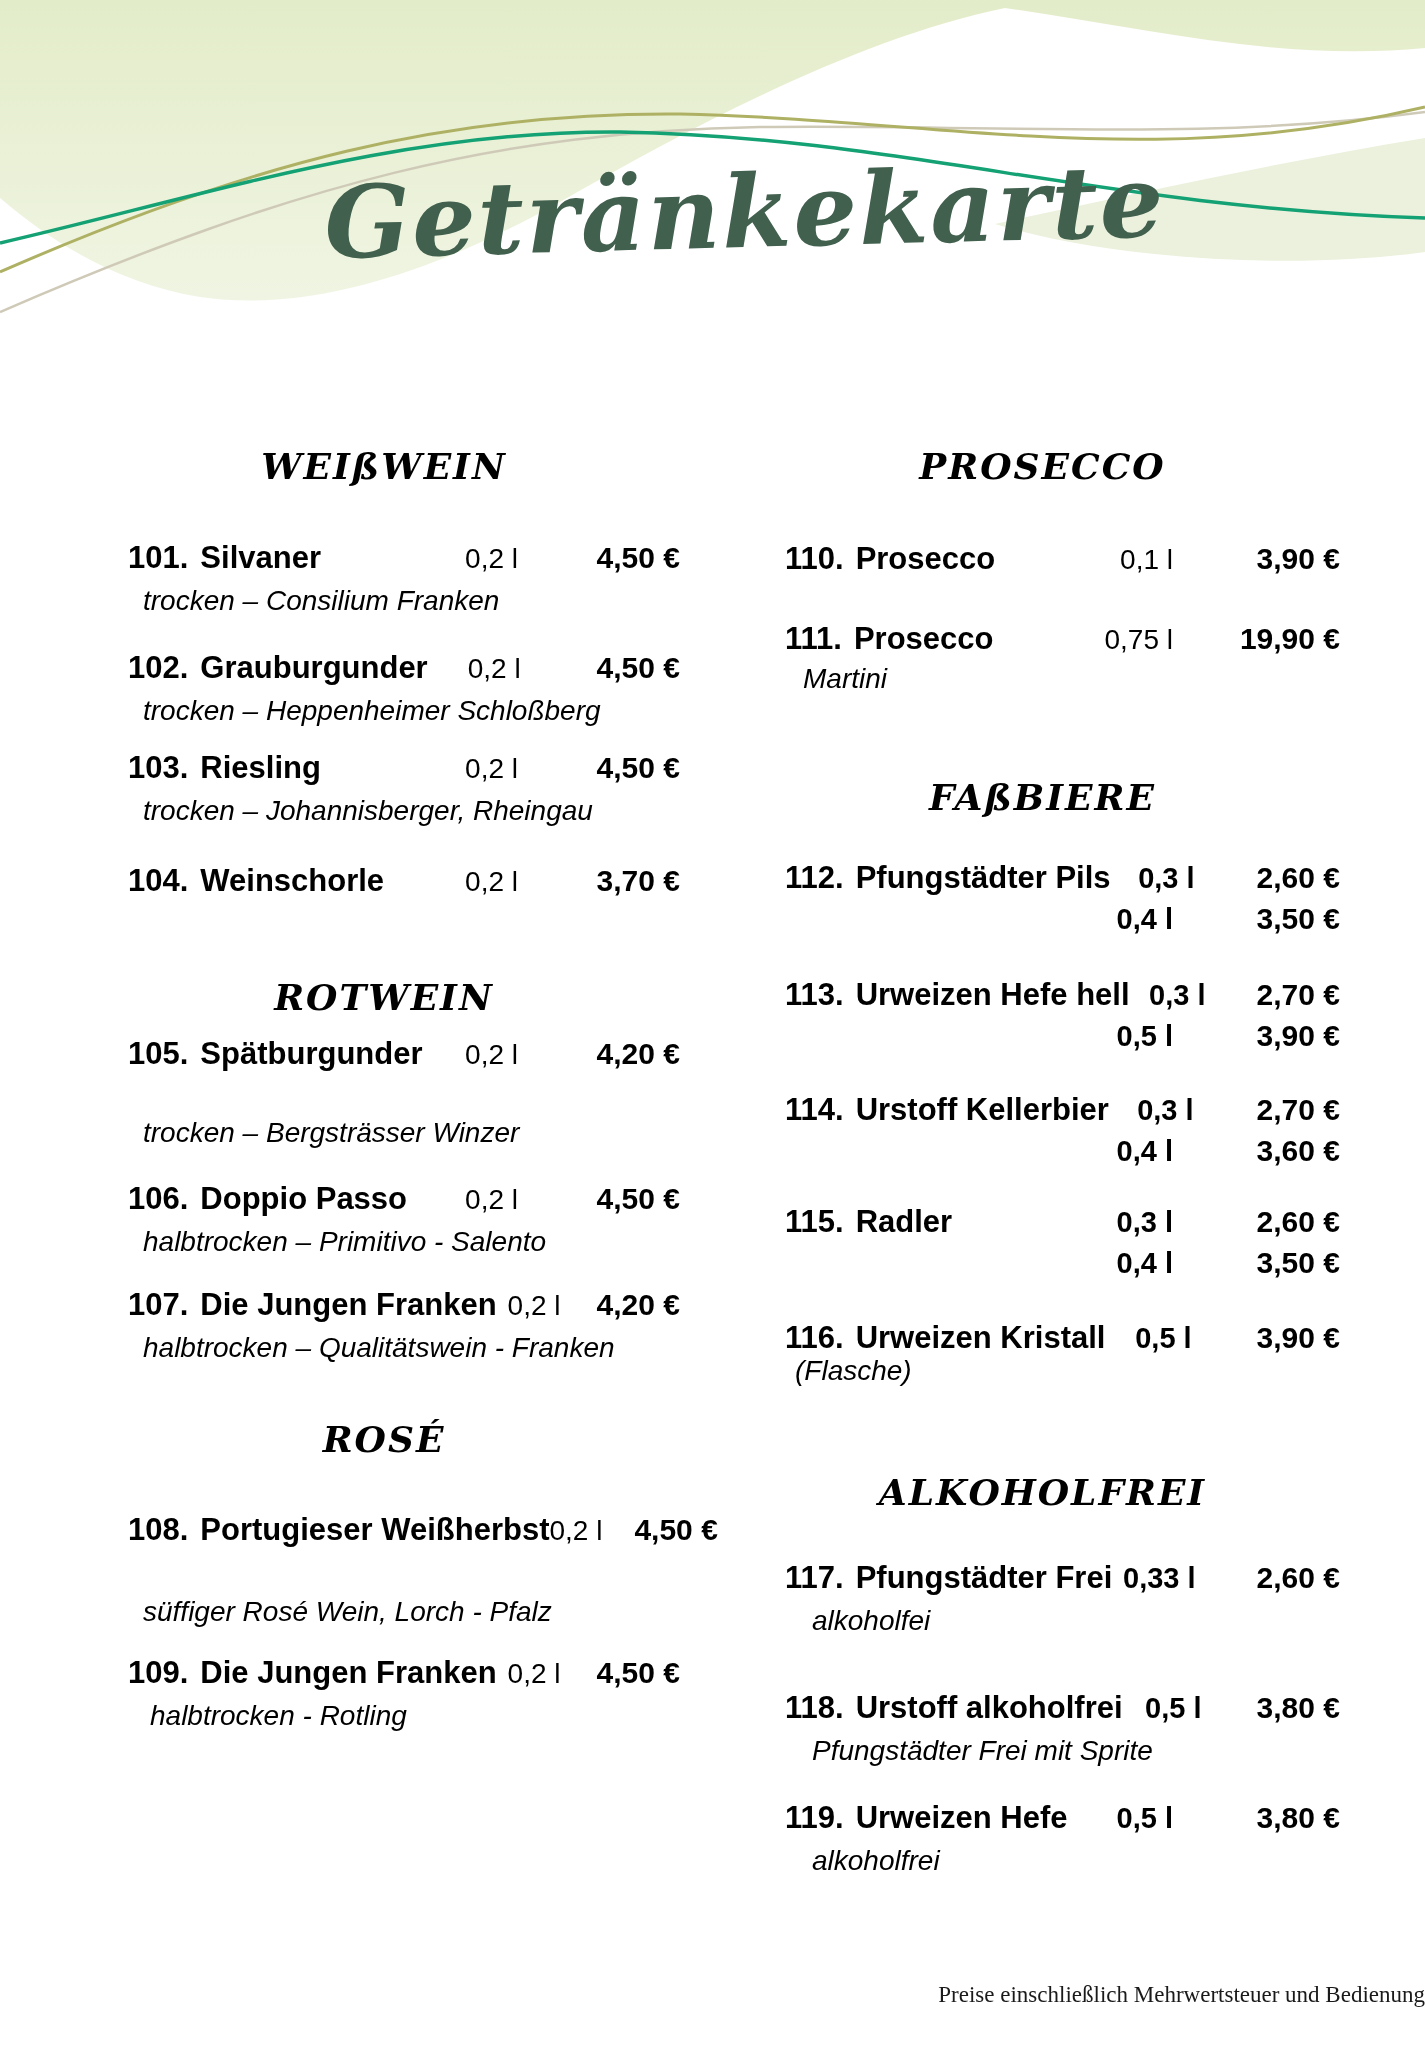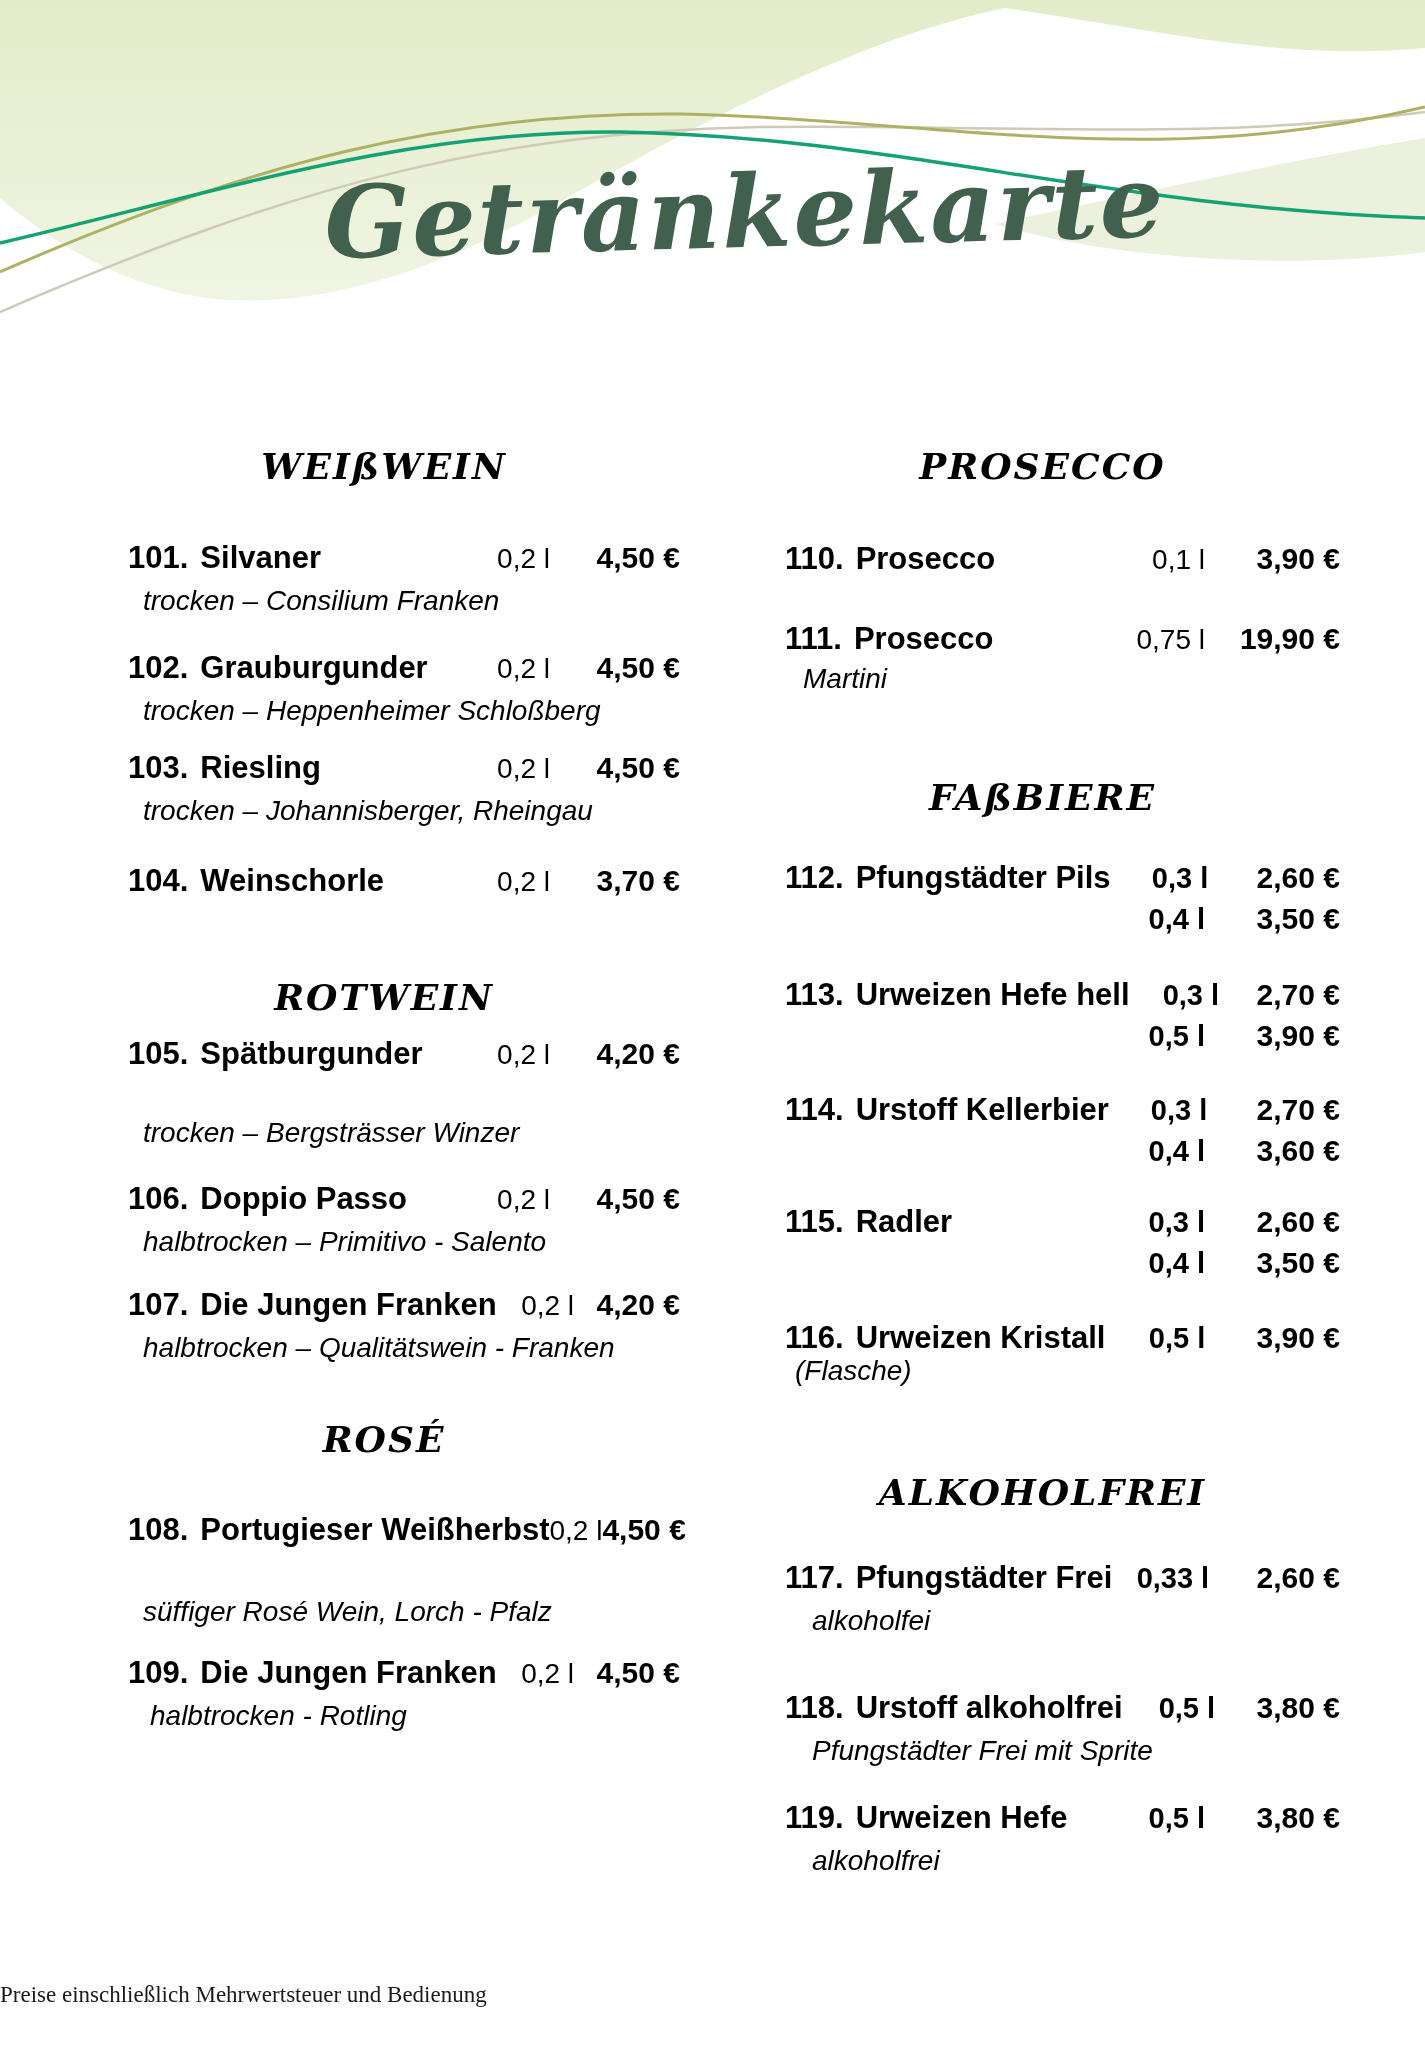--- a/index.html
+++ b/index.html
@@ -19,31 +19,31 @@
   .col-right{left:745px;width:595px;}
   .heading{
     position:absolute;left:0;right:0;text-align:center;
     font-family:"DejaVu Serif", serif;font-style:italic;font-weight:bold;
     font-size:36px;letter-spacing:2px;line-height:1.1;color:#000;
   }
   .row{position:absolute;left:0;right:0;display:flex;align-items:baseline;line-height:1.15;}
   .cell-name{flex:1;font-weight:bold;font-size:31px;white-space:nowrap;margin-left:40px;}
   .cell-name .num{display:inline-block;padding-right:12px;}
   .cell-size{width:95px;text-align:right;font-size:28px;white-space:nowrap;}
-  .cell-price{width:130px;text-align:right;font-weight:bold;font-size:30px;white-space:nowrap;}
+  .cell-price{width:130px;text-align:right;font-weight:bold;font-size:30px;white-space:nowrap;padding-left:32px;}
   .col-right .cell-size{width:100px;}
   .col-right .cell-price{width:135px;}
   .bsize .cell-size{font-weight:bold;font-size:29px;}
   .desc{
     position:absolute;left:55px;right:0;font-style:italic;font-size:28px;
     line-height:1.15;white-space:nowrap;
   }
   .col-right .desc{left:58px;}
   .footer{
-    position:absolute;top:1982px;left:0;width:1425px;text-align:left;
+    position:absolute;top:1982px;left:0;width:1425px;text-align:right;
     font-family:"Liberation Serif", serif;font-size:23px;color:#1a1a1a;
   }
 </style>
 </head>
 <body>
 
 <div class="page">
 
   <svg class="deco" width="1425" height="345" viewBox="0 0 1425 345" aria-hidden="true">
     <defs>

